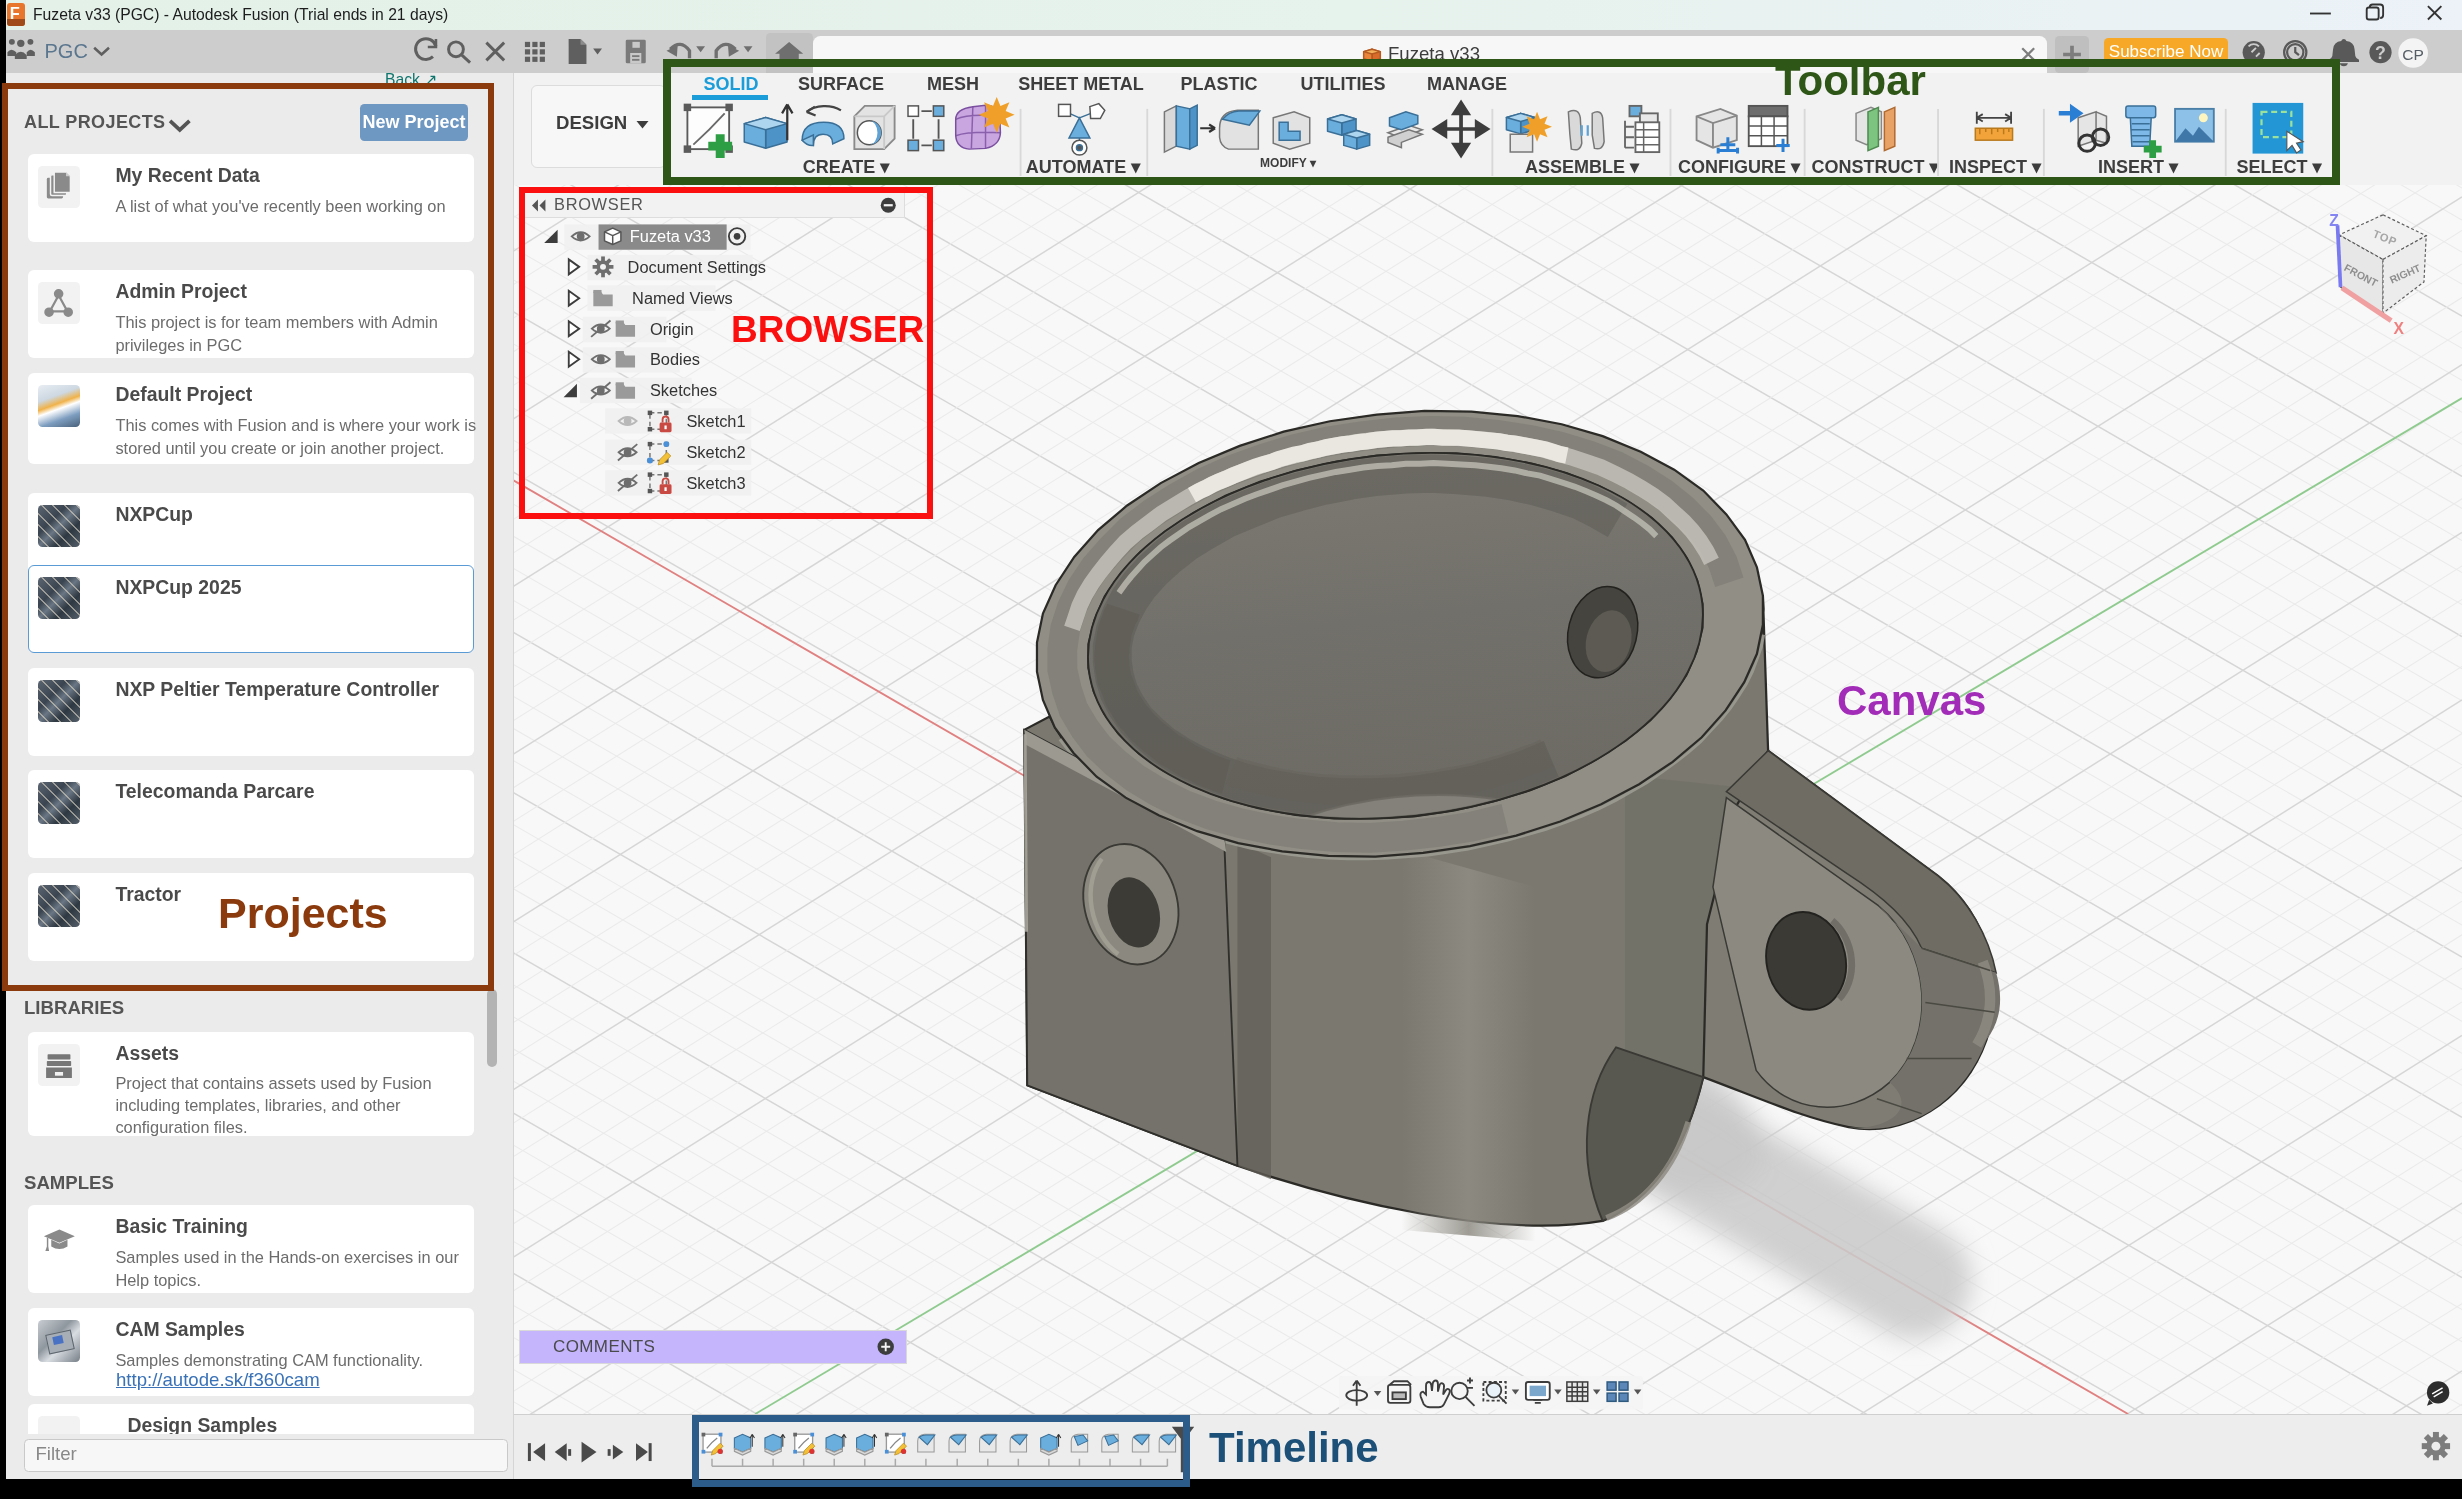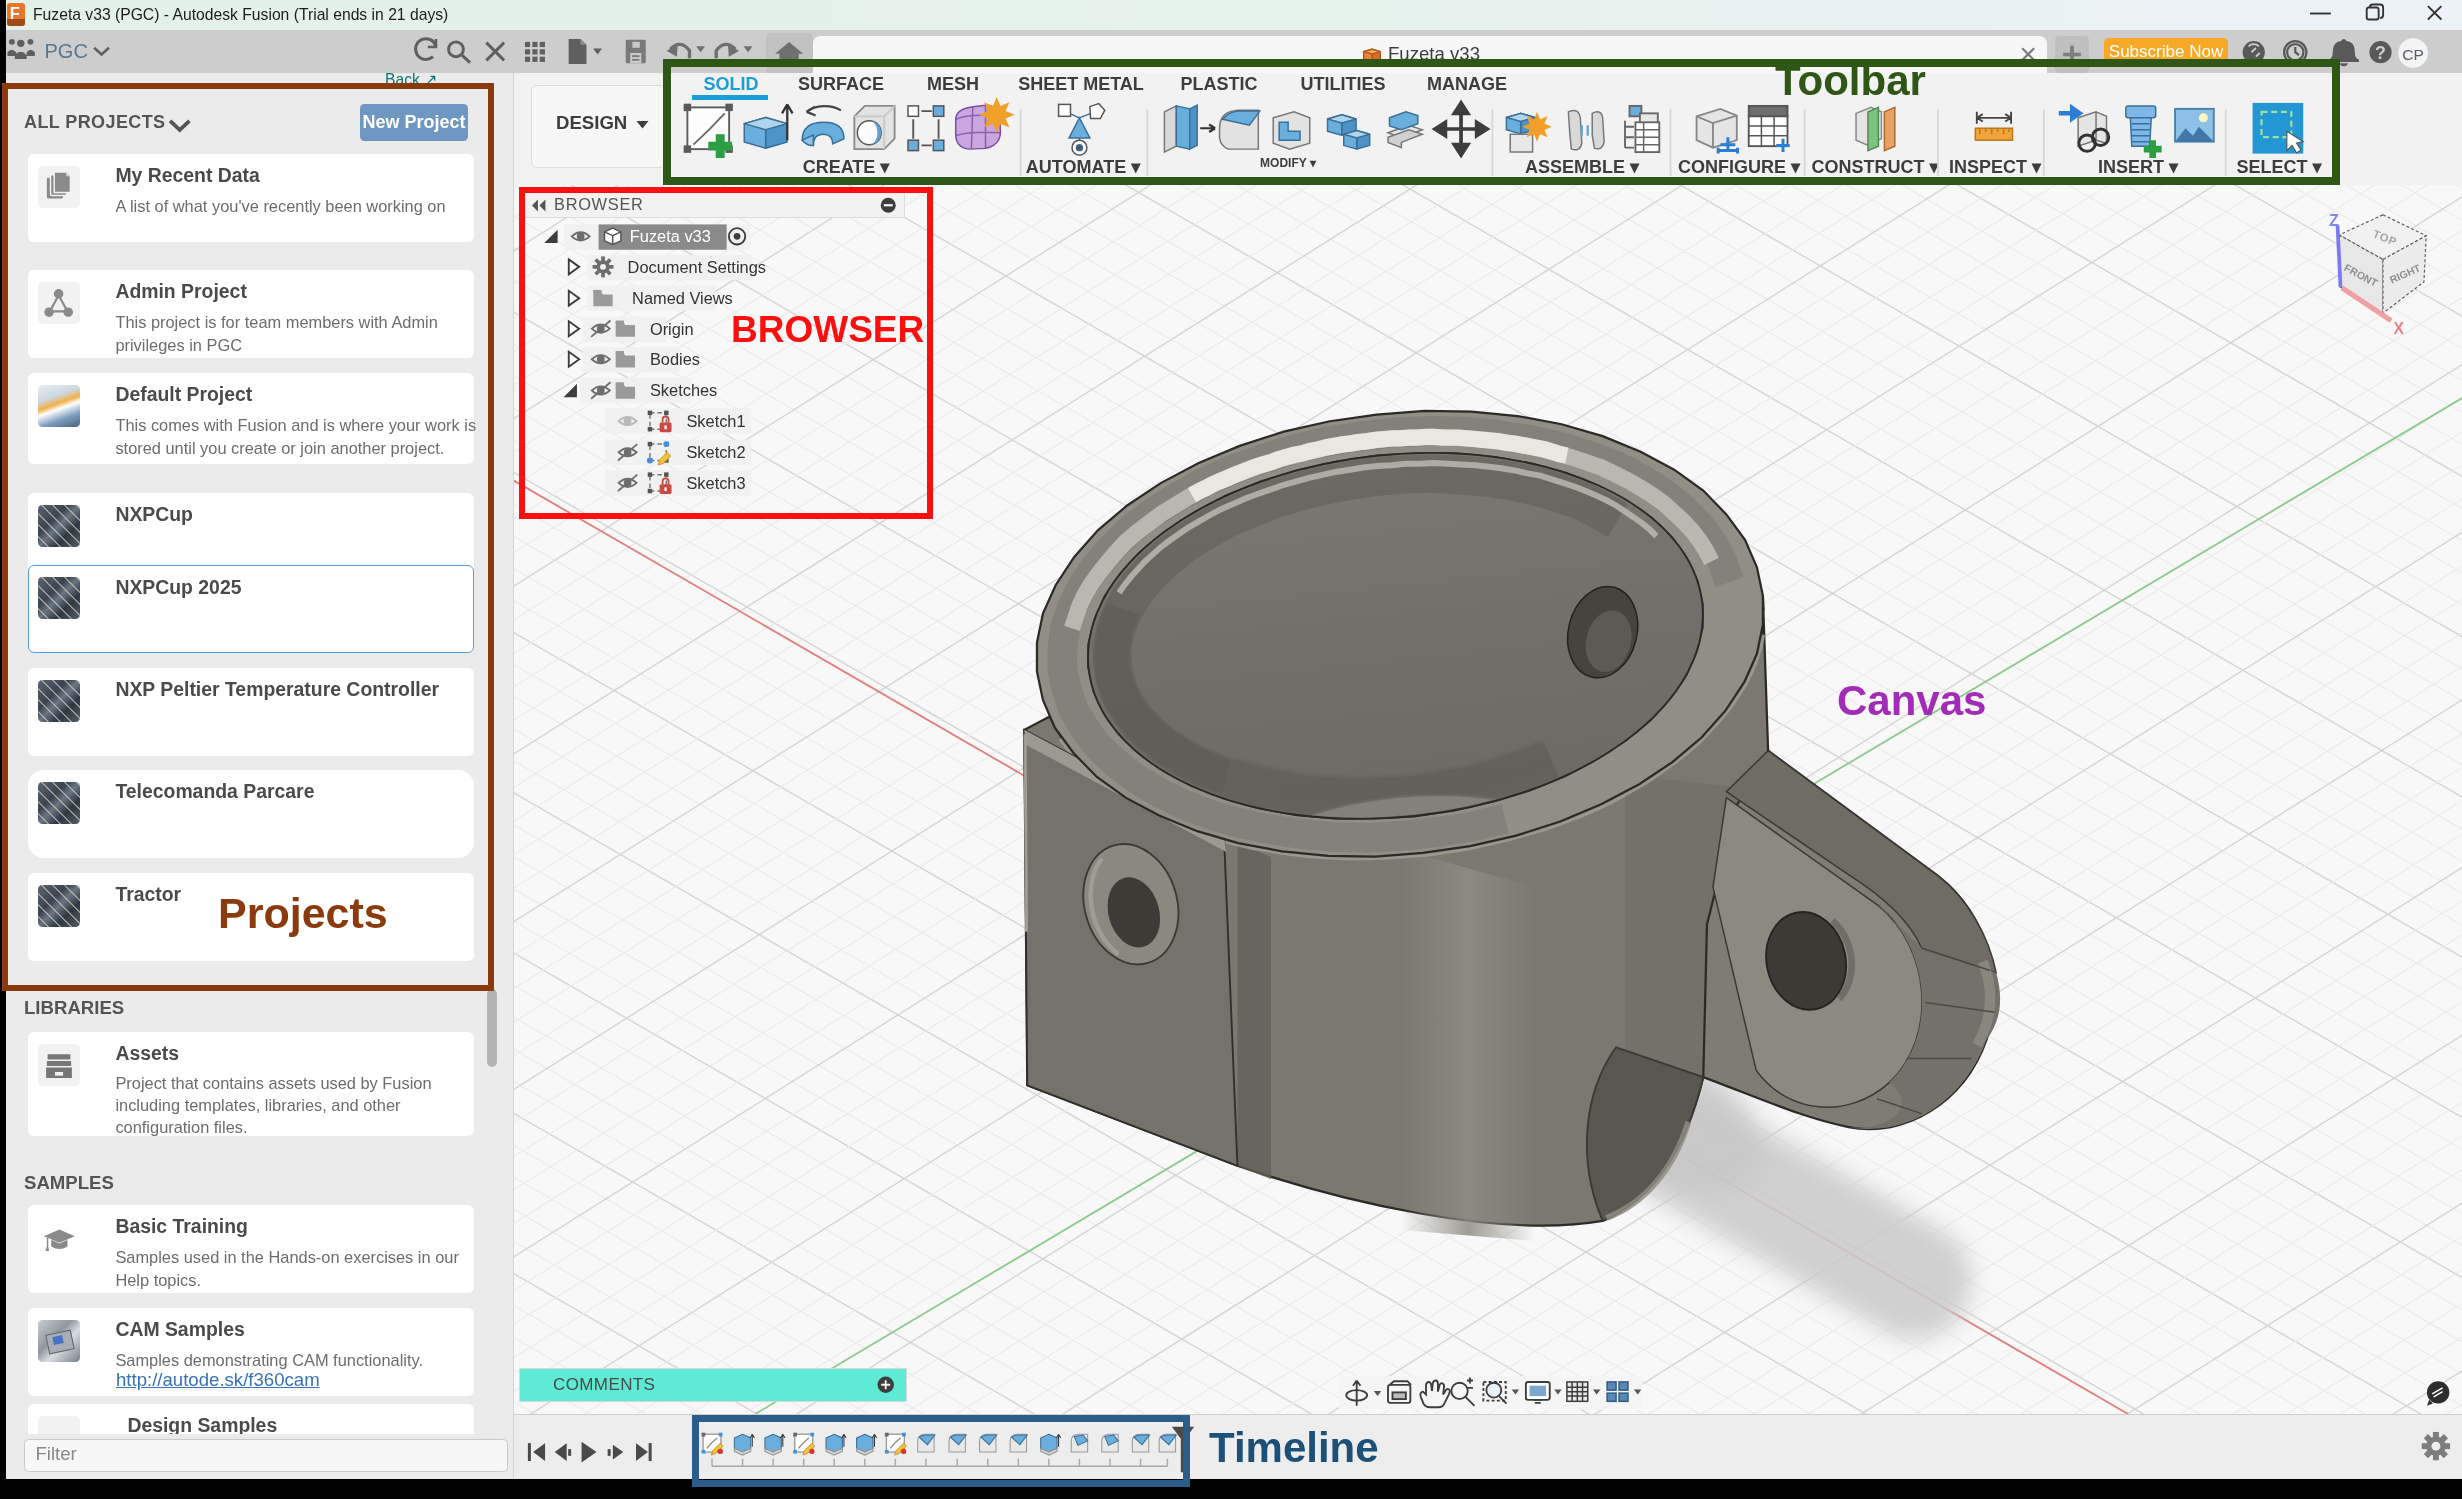--- a/index.html
+++ b/index.html
@@ -536,21 +536,21 @@
       <rect x="2156" y="1854" width="12" height="11"></rect>
       <rect x="2172" y="1854" width="12" height="11"></rect>
       <rect x="2156" y="1869" width="12" height="11"></rect>
       <rect x="2172" y="1869" width="12" height="11"></rect>
     </g>
 <path d="M 2192,1864 l 10,0 -5,7 Z" fill="#555"></path>
 <circle cx="3271" cy="1868" r="15" fill="#2d2d2d"></circle>
     <path d="M 3259,1878 l -3,8 8,-3 Z" fill="#2d2d2d"></path>
 <path d="M 3263,1870 l 14,-8 M 3265,1874 l 12,-7" stroke="#fff" stroke-width="2"></path>
 </svg>
-<div style="position:absolute;left:519px;top:1368px;width:386px;height:32px;background:#5eead4;border:0.7px solid #d9d9d9">
+<div style="position:absolute;left:519px;top:1330px;width:386px;height:32px;background:#c4b5fd;border:0.7px solid #d9d9d9">
 <div style="position:absolute;left:33px;top:6px;font-size:17px;color:#4a4a4a;letter-spacing:0.4px">COMMENTS</div>
 <svg style="position:absolute;left:356px;top:6px" width="22.4" height="22.4" viewBox="0 0 30 30">
       <circle cx="13" cy="13" r="11" fill="#3d3d3d"></circle>
       <path d="M 13,7 L 13,19 M 7,13 L 19,13" stroke="#f5f5f5" stroke-width="2.5"></path>
     </svg>
   </div>
 <div style="position:absolute;left:523px;top:192px;width:380px;height:24px;background:#f2f2f2;border:0.7px solid #ddd">
 <svg style="position:absolute;left:4.5px;top:4.5px" width="22.4" height="15" viewBox="0 0 30 20">
       <path d="M 12,2 L 4,10 L 12,18 Z M 22,2 L 14,10 L 22,18 Z" fill="#555"></path>
     </svg>
@@ -853,21 +853,21 @@
       <div style="position:absolute;left:86px;top:9.7px;font-size:19.4px;font-weight:bold;color:#4a4a4a">NXPCup 2025</div>
     </div>
 <div style="position:absolute;left:22.4px;top:595px;width:446px;height:88px;background:#fff;border-radius:6px;">
       <div style="position:absolute;left:9.7px;top:12px;width:42px;height:42px;border-radius:4.5px;overflow:hidden">
         <div style="width:100%;height:100%;background:linear-gradient(135deg,#5c6673 0%,#3a4450 35%,#6a7684 50%,#2e3842 70%,#555f6b 100%)">
           <div style="width:100%;height:100%;background:repeating-linear-gradient(45deg,transparent 0 6.7px,rgba(230,220,200,0.55) 6.7px 8.2px)"></div>
         </div>
       </div>
       <div style="position:absolute;left:87px;top:10.4px;font-size:19.4px;font-weight:bold;color:#4a4a4a;white-space:nowrap">NXP Peltier Temperature Controller</div>
     </div>
-<div style="position:absolute;left:22.4px;top:697px;width:446px;height:88px;background:#fff;border-radius:16px;">
+<div style="position:absolute;left:22.4px;top:697px;width:446px;height:88px;background:#fff;border-radius:6px;">
       <div style="position:absolute;left:9.7px;top:12px;width:42px;height:42px;border-radius:4.5px;overflow:hidden">
         <div style="width:100%;height:100%;background:linear-gradient(135deg,#5c6673 0%,#3a4450 35%,#6a7684 50%,#2e3842 70%,#555f6b 100%)">
           <div style="width:100%;height:100%;background:repeating-linear-gradient(45deg,transparent 0 6.7px,rgba(230,220,200,0.55) 6.7px 8.2px)"></div>
         </div>
       </div>
       <div style="position:absolute;left:87px;top:10.4px;font-size:19.4px;font-weight:bold;color:#4a4a4a;white-space:nowrap">Telecomanda Parcare</div>
     </div>
 <div style="position:absolute;left:22.4px;top:800px;width:446px;height:88px;background:#fff;border-radius:6px;">
       <div style="position:absolute;left:9.7px;top:12px;width:42px;height:42px;border-radius:4.5px;overflow:hidden">
         <div style="width:100%;height:100%;background:linear-gradient(135deg,#5c6673 0%,#3a4450 35%,#6a7684 50%,#2e3842 70%,#555f6b 100%)">

